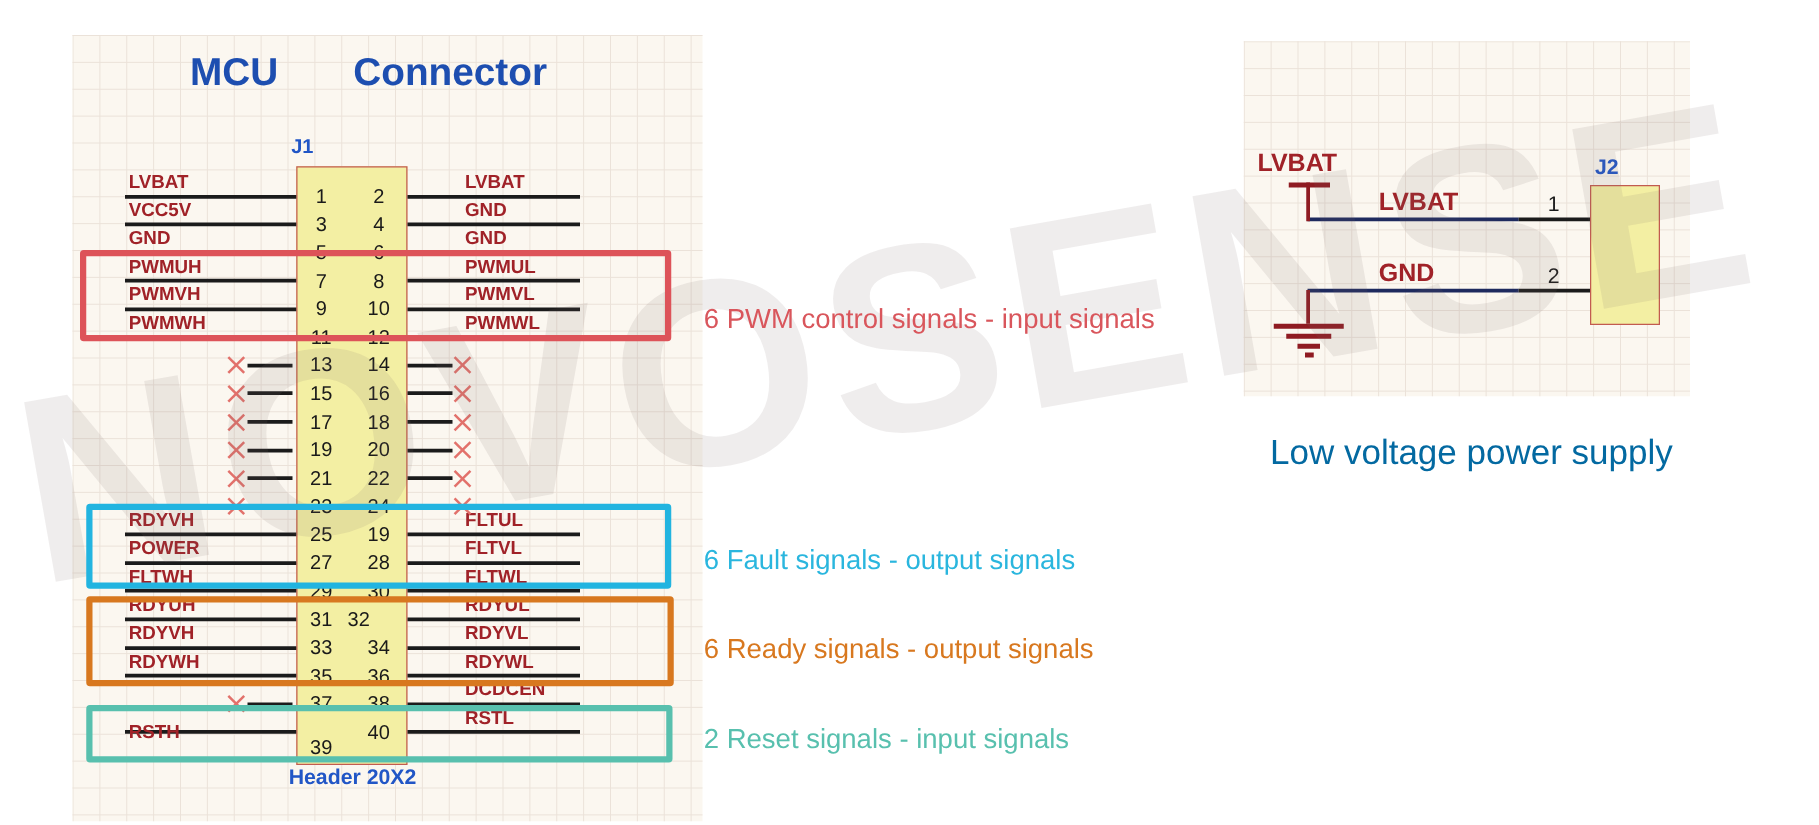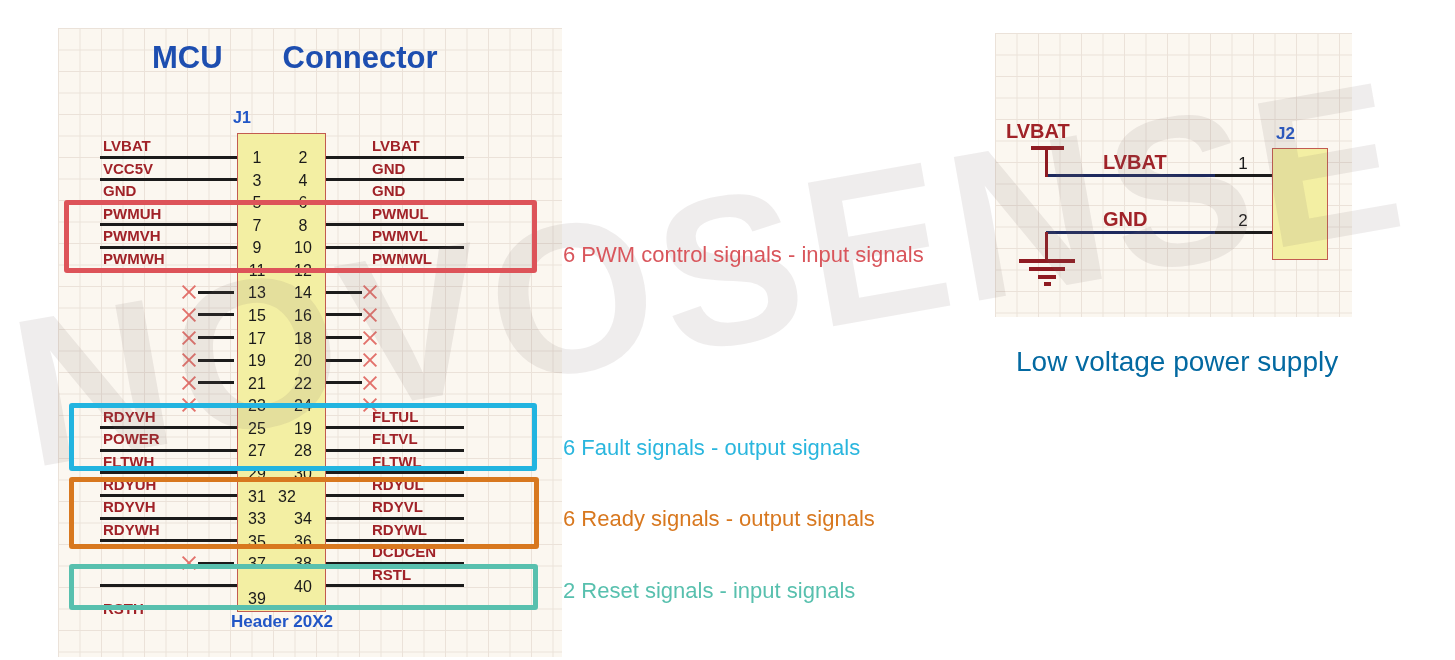--- a/index.html
+++ b/index.html
@@ -227,21 +227,21 @@
       <div class="net-label" style="left: 372px; top: 538.69px;">RDYWL</div>
       <div class="pin-num" style="left: 242px; top: 541.69px;">35</div>
       <div class="pin-num" style="left: 288px; top: 541.69px;">36</div>
       <div class="wire" style="left: 198px; top: 561.76px; width: 36px;"></div>
       <div class="nc-x" style="left: 189px; top: 563.26px;"></div>
       <div class="wire" style="left: 326px; top: 561.76px; width: 138px;"></div>
       <div class="net-label" style="left: 372px; top: 561.26px;">DCDCEN</div>
       <div class="pin-num" style="left: 242px; top: 564.26px;">37</div>
       <div class="pin-num" style="left: 288px; top: 564.26px;">38</div>
       <div class="wire" style="left: 100px; top: 584.33px; width: 137px;"></div>
-      <div class="net-label" style="left: 103px; top: 618px; text-align: center;">RSTH</div>
+      <div class="net-label" style="left: 103px; top: 595px; text-align: center;">RSTH</div>
       <div class="wire" style="left: 326px; top: 584.33px; width: 138px;"></div>
       <div class="net-label" style="left: 372px; top: 583.83px;">RSTL</div>
       <div class="pin-num" style="left: 242px; top: 586.83px; margin-top: 12px;">39</div>
       <div class="pin-num" style="left: 288px; top: 586.83px;">40</div>
     </div>
   <div id="header-label">Header 20X2</div>
 
   <div class="group-box" id="group-pwm" style="border-color: rgb(221, 83, 89);"></div>
   <div class="group-box" id="group-fault" style="border-color: rgb(34, 180, 224);"></div>
   <div class="group-box" id="group-ready" style="border-color: rgb(216, 120, 31);"></div>

